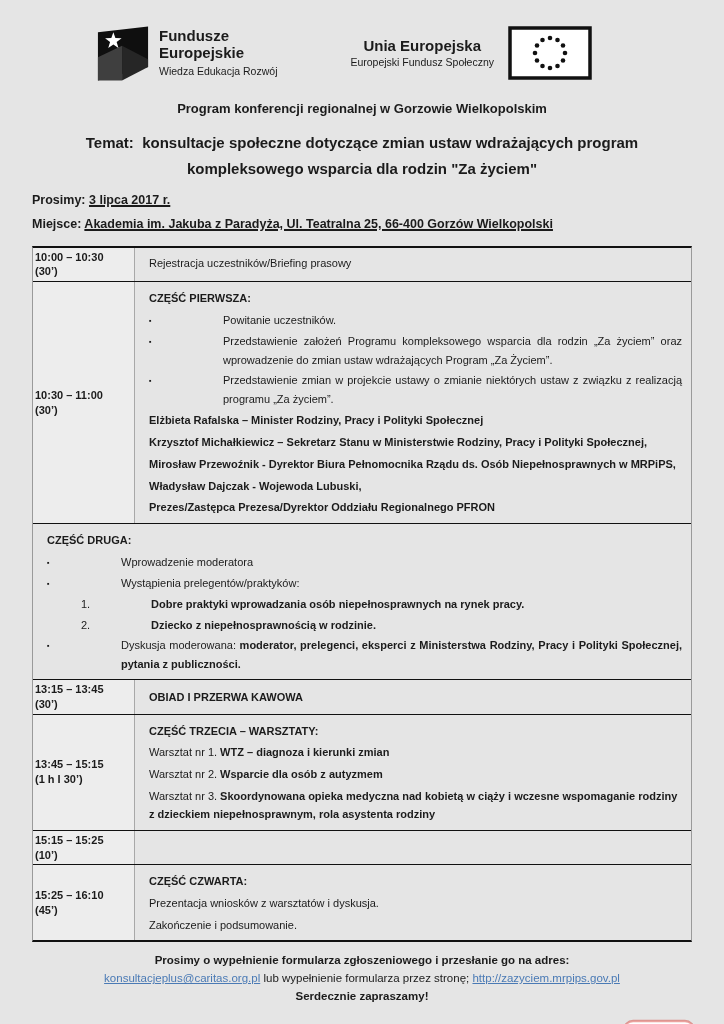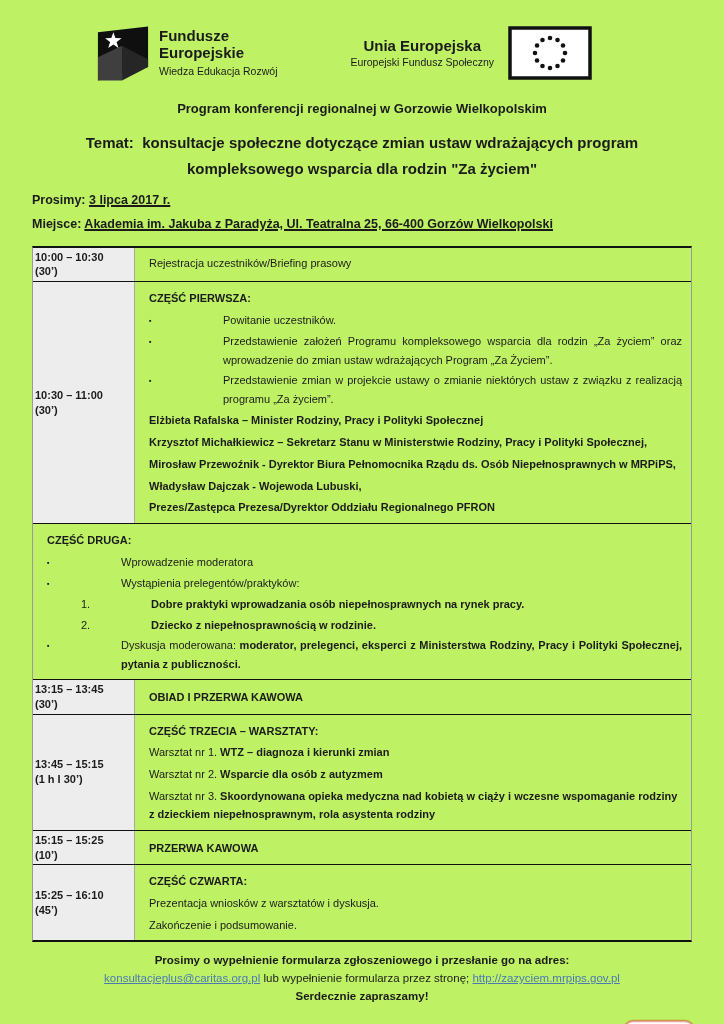--- a/index.html
+++ b/index.html
@@ -1,16 +1,16 @@
 <!DOCTYPE html>
 <html style="--link-color: #4a7ab5;"><head>
 <meta charset="utf-8">
 <style>
   html,body{margin:0;padding:0;background:#fff;}
-  .page{width:724px;height:1024px;box-sizing:border-box;overflow:hidden;background:#bef264;
+  .page{width:724px;height:1024px;box-sizing:border-box;overflow:hidden;background:#e5e5e5;
         font-family:"Liberation Sans",sans-serif;color:#1b1b1b;position:relative;}
 
   
   .hdr{display:flex;align-items:center;justify-content:space-between;
        margin:24px 132px 0 96px;}
   .fe-group{display:flex;align-items:center;}
   .fe-text{margin-left:9px;}
   .fe-line{font-weight:bold;font-size:15px;line-height:1.08;}
   .fe-sub{font-size:10.5px;margin-top:4px;}
   .eu-group{display:flex;align-items:center;}
@@ -199,23 +199,20 @@
           <div class="blk plain"><span>Warsztat nr 1. </span><span class="b">WTZ – diagnoza i kierunki zmian</span></div>
           <div class="blk plain"><span>Warsztat nr 2. </span><span class="b">Wsparcie dla osób z autyzmem</span></div>
           <div class="blk plain"><span>Warsztat nr 3. </span><span class="b">Skoordynowana opieka medyczna nad kobietą w ciąży i wczesne wspomaganie rodziny z dzieckiem niepełnosprawnym, rola asystenta rodziny</span></div>
         </div>
       </div>
       <div class="prow">
         <div class="time-cell">
           <div class="tline">15:15 – 15:25</div>
           <div class="tline">(10’)</div>
         </div>
-        <div class="content-cell">
-          <div class="blk heading"><span class="b">PRZERWA KAWOWA</span></div>
-        </div>
       </div>
       <div class="prow">
         <div class="time-cell">
           <div class="tline">15:25 – 16:10</div>
           <div class="tline">(45’)</div>
         </div>
         <div class="content-cell">
           <div class="blk heading"><span class="b">CZĘŚĆ CZWARTA:</span></div>
           <div class="blk plain"><span>Prezentacja wniosków z warsztatów i dyskusja.</span></div>
           <div class="blk plain"><span>Zakończenie i podsumowanie.</span></div>

